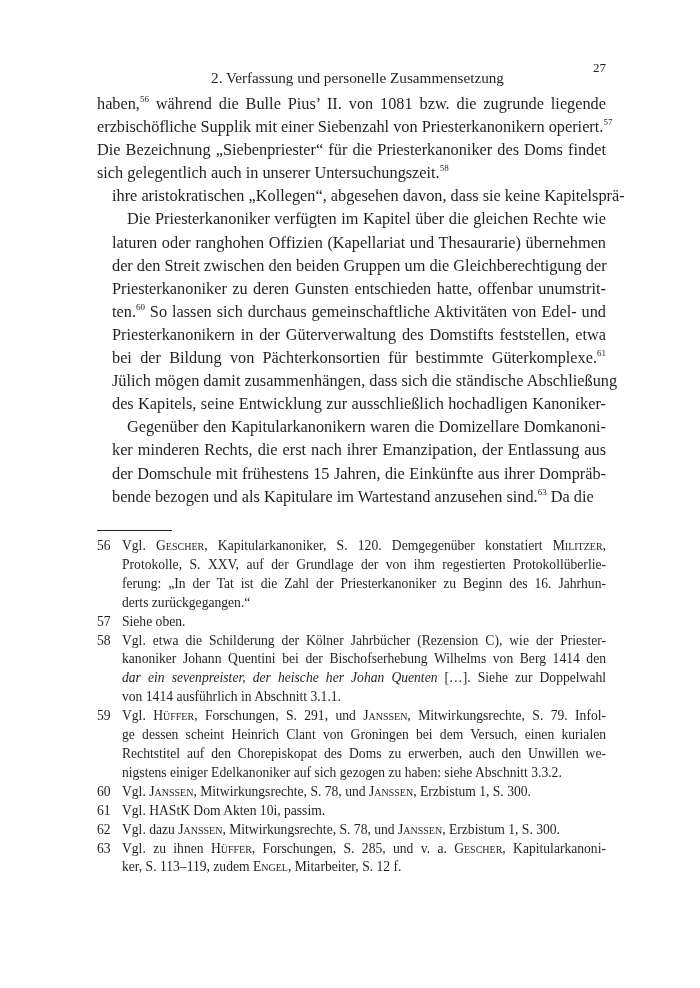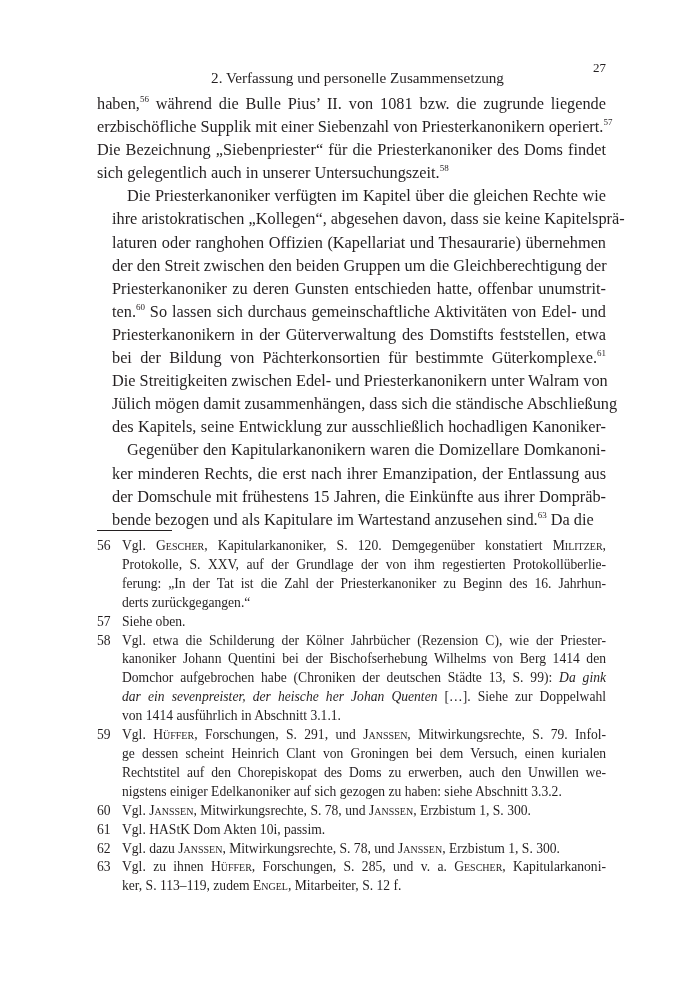--- a/index.html
+++ b/index.html
@@ -37,29 +37,28 @@
   </div>
 
   <div class="body-text" id="body-text">
       <p>
         <span class="line"><span>haben,</span><sup>56</sup><span> während die Bulle Pius’ II. von 1081 bzw. die zugrunde liegende</span></span>
         <span class="line"><span>erzbischöfliche Supplik mit einer Siebenzahl von Priesterkanonikern operiert.</span><sup>57</sup></span>
         <span class="line"><span>Die Bezeichnung „Siebenpriester“ für die Priesterkanoniker des Doms findet</span></span>
         <span class="line last"><span>sich gelegentlich auch in unserer Untersuchungszeit.</span><sup>58</sup></span>
       </p>
       <p class="indent">
+        <span class="line"><span>ihre aristokratischen „Kollegen“, abgesehen davon, dass sie keine Kapitelsprä-</span></span>
         <span class="line" style="padding-left: 15px;"><span>Die Priesterkanoniker verfügten im Kapitel über die gleichen Rechte wie</span></span>
-        <span class="line"><span>ihre aristokratischen „Kollegen“, abgesehen davon, dass sie keine Kapitelsprä-</span></span>
         <span class="line"><span>laturen oder ranghohen Offizien (Kapellariat und Thesaurarie) übernehmen</span></span>
         <span class="line"><span>der den Streit zwischen den beiden Gruppen um die Gleichberechtigung der</span></span>
         <span class="line"><span>Priesterkanoniker zu deren Gunsten entschieden hatte, offenbar unumstrit-</span></span>
         <span class="line"><span>ten.</span><sup>60</sup><span> So lassen sich durchaus gemeinschaftliche Aktivitäten von Edel- und</span></span>
         <span class="line"><span>Priesterkanonikern in der Güterverwaltung des Domstifts feststellen, etwa</span></span>
         <span class="line"><span>bei der Bildung von Pächterkonsortien für bestimmte Güterkomplexe.</span><sup>61</sup></span>
-        <span class="line"><span>Die Streitigkeiten zwischen Edel- und Priesterkanonikern unter Walram von</span></span>
         <span class="line"><span>Jülich mögen damit zusammenhängen, dass sich die ständische Abschließung</span></span>
         <span class="line"><span>des Kapitels, seine Entwicklung zur ausschließlich hochadligen Kanoniker-</span></span>
       </p>
       <p class="indent">
         <span class="line" style="padding-left: 15px;"><span>Gegenüber den Kapitularkanonikern waren die Domizellare Domkanoni-</span></span>
         <span class="line"><span>ker minderen Rechts, die erst nach ihrer Emanzipation, der Entlassung aus</span></span>
         <span class="line"><span>der Domschule mit frühestens 15 Jahren, die Einkünfte aus ihrer Dompräb-</span></span>
         <span class="line last"><span>bende bezogen und als Kapitulare im Wartestand anzusehen sind.</span><sup>63</sup><span> Da die</span></span>
       </p>
     </div>
@@ -75,21 +74,20 @@
         <span class="fn-line last"><span>derts zurückgegangen.“</span></span>
       </div>
       <div class="fn">
         <span class="fn-num">57</span>
         <span class="fn-line last"><span>Siehe oben.</span></span>
       </div>
       <div class="fn">
         <span class="fn-num">58</span>
         <span class="fn-line"><span>Vgl. etwa die Schilderung der Kölner Jahrbücher (Rezension C), wie der Priester-</span></span>
         <span class="fn-line"><span>kanoniker Johann Quentini bei der Bischofserhebung Wilhelms von Berg 1414 den</span></span>
-        <span class="fn-line"><span>Domchor aufgebrochen habe (Chroniken der deutschen Städte 13, S. 99): </span><em>Da gink</em></span>
         <span class="fn-line"><em>dar ein sevenpreister, der heische her Johan Quenten</em><span> […]. Siehe zur Doppelwahl</span></span>
         <span class="fn-line last"><span>von 1414 ausführlich in Abschnitt 3.1.1.</span></span>
       </div>
       <div class="fn">
         <span class="fn-num">59</span>
         <span class="fn-line"><span>Vgl. </span><span class="sc">Hüffer</span><span>, Forschungen, S. 291, und </span><span class="sc">Janssen</span><span>, Mitwirkungsrechte, S. 79. Infol-</span></span>
         <span class="fn-line"><span>ge dessen scheint Heinrich Clant von Groningen bei dem Versuch, einen kurialen</span></span>
         <span class="fn-line"><span>Rechtstitel auf den Chorepiskopat des Doms zu erwerben, auch den Unwillen we-</span></span>
         <span class="fn-line last"><span>nigstens einiger Edelkanoniker auf sich gezogen zu haben: siehe Abschnitt 3.3.2.</span></span>
       </div>

